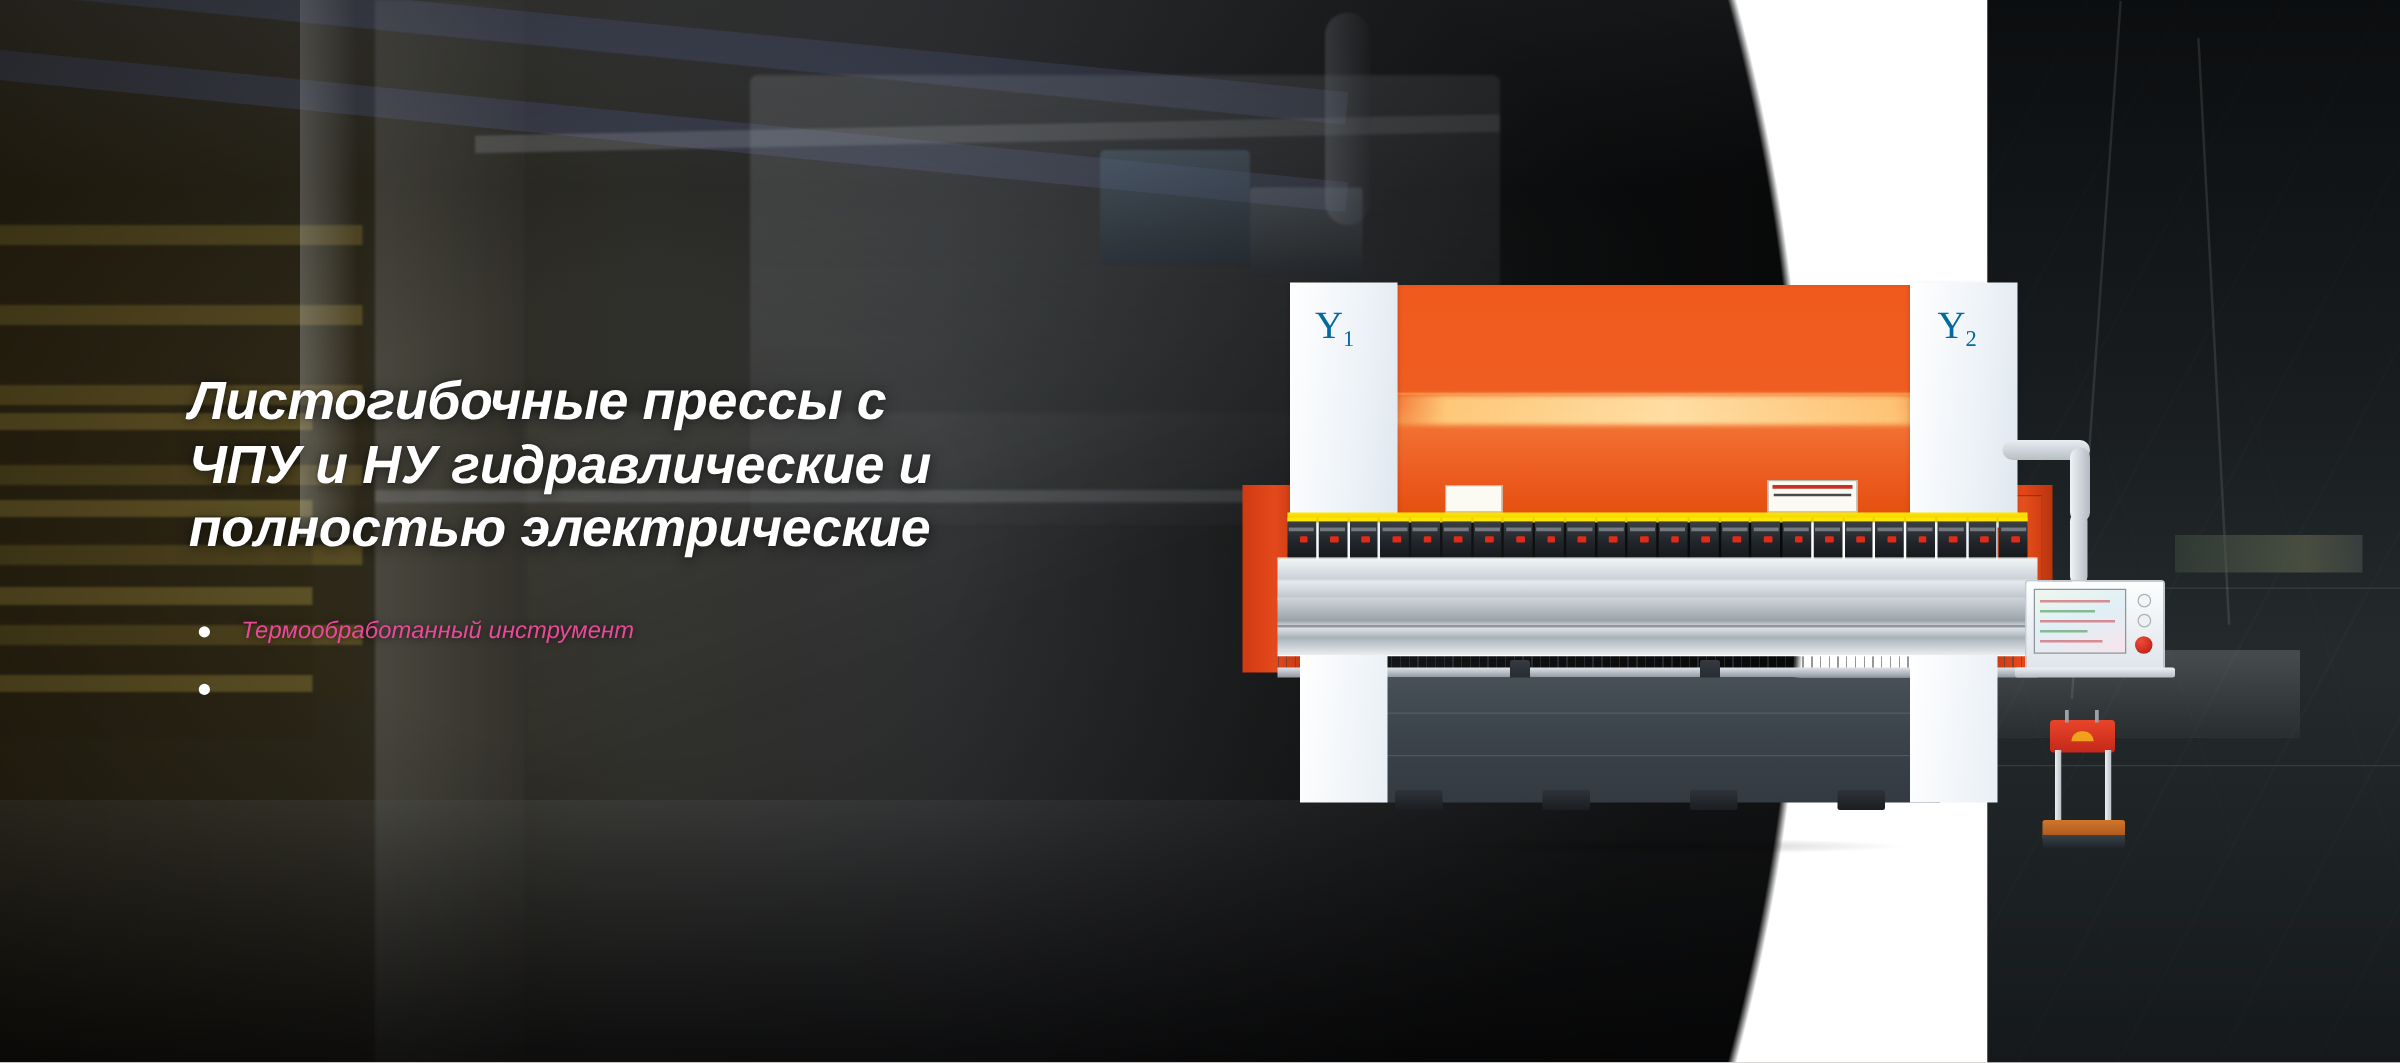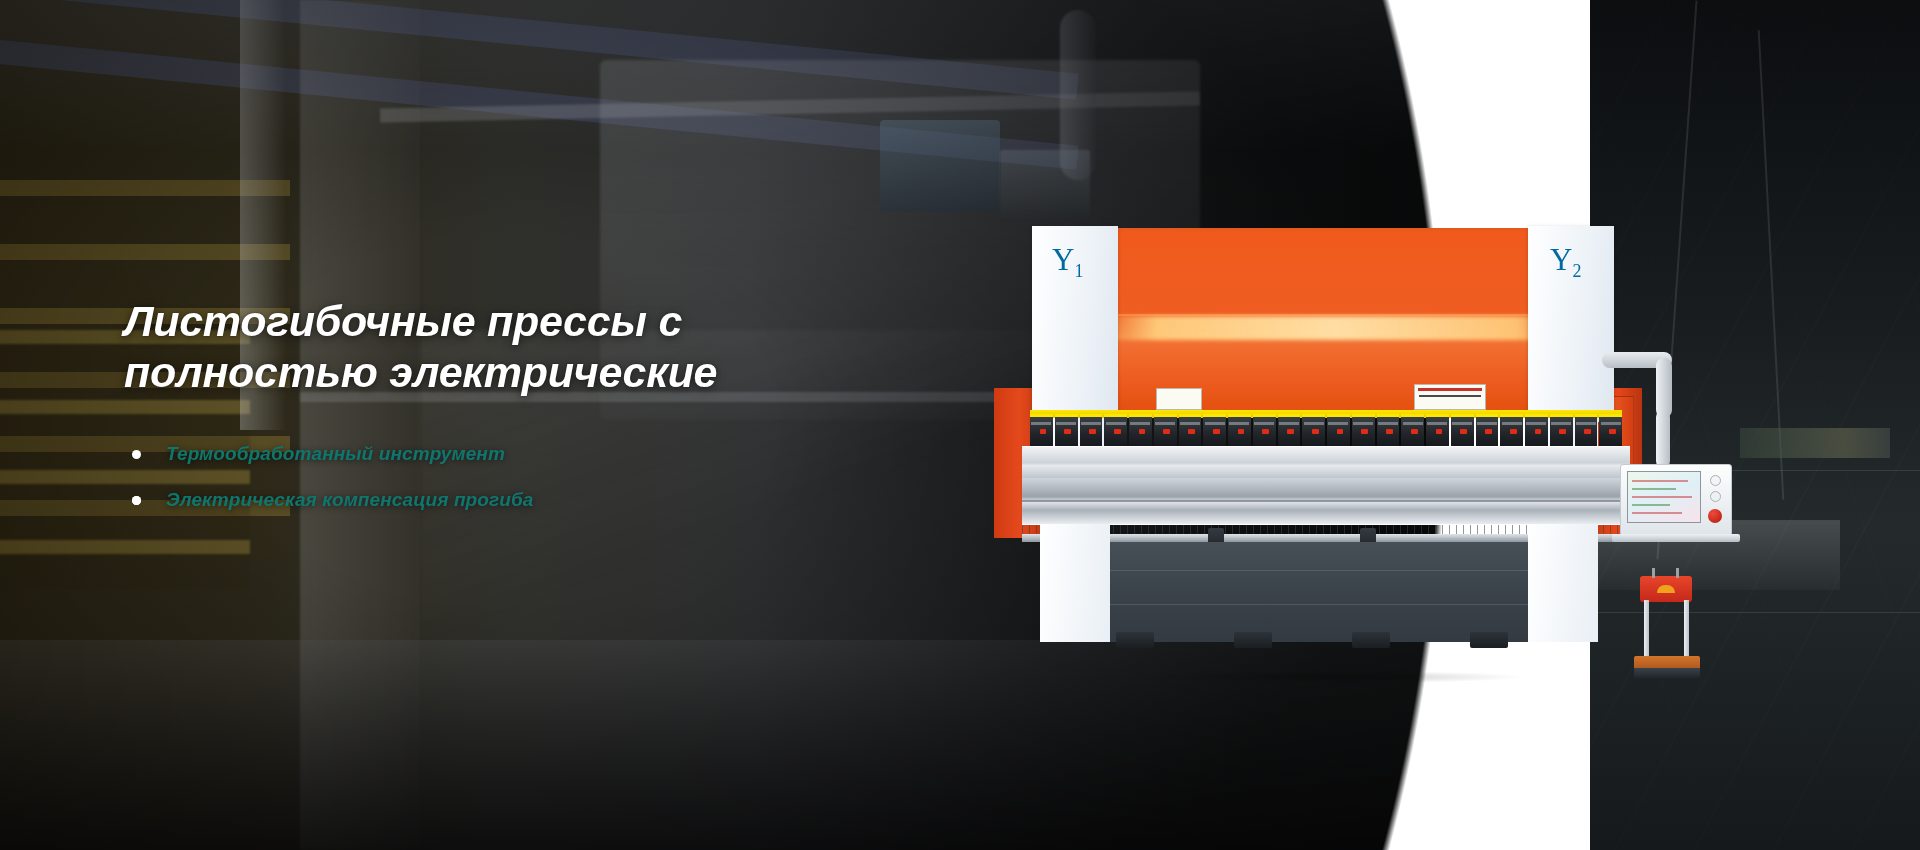--- a/index.html
+++ b/index.html
@@ -77,33 +77,33 @@
             background:linear-gradient(90deg,rgba(190,195,205,.35),rgba(80,85,92,.18)); border-radius:18px;
             filter:blur(.8px); }
   .ph-floor{ left:0; top:640px; width:1445px; height:210px;
              background:linear-gradient(180deg,rgba(90,92,94,.25),rgba(10,10,12,.72)); }
   .ph-glass{ left:420px; top:330px; width:700px; height:330px;
              background:linear-gradient(160deg,rgba(255,255,255,.07),rgba(255,255,255,0) 55%); filter:blur(2px); }
   .ph-vig{ left:0; top:0; width:1445px; height:850px;
            background:radial-gradient(ellipse 900px 600px at 500px 420px, rgba(0,0,0,0) 30%, rgba(0,0,0,.55) 100%); }
 
   
-  .copy{ position:absolute; left:124px; top:296px; width:760px; z-index:30; }
+  .copy{ position:absolute; left:151px; top:296px; width:760px; z-index:30; }
   .headline{
     font-size:43px; line-height:51px; font-weight:bold; font-style:italic;
     color:#ffffff; letter-spacing:-.3px;
     text-shadow:0 2px 10px rgba(0,0,0,.55), 0 0 2px rgba(0,0,0,.4);
   }
   .headline span{ display:block; white-space:nowrap; }
 
   .bullets{ margin-top:44px; list-style:none; }
   .bullets li{
     position:relative; padding-left:42px; margin-bottom:22px;
-    font-size:19px; line-height:24px; font-style:italic; font-weight:bold;
-    color:#0f766e; letter-spacing:.1px;
+    font-size:19px; line-height:24px; font-style:italic; font-weight:normal;
+    color:#ec4899; letter-spacing:.1px;
     text-shadow:0 1px 6px rgba(0,0,0,.6);
   }
   .bullets li .dot{
     position:absolute; left:8px; top:8px; width:9px; height:9px;
     border-radius:50%; background:#ffffff;
   }
 
   
   .machine{ position:absolute; left:1008px; top:228px; width:700px; height:420px; z-index:20; }
 
@@ -261,34 +261,31 @@
     <div class="ph ph-panel2"></div>
     <div class="ph ph-beam2"></div>
     <div class="ph ph-glass"></div>
     <div class="ph ph-floor"></div>
     <div class="ph ph-vig"></div>
   </div>
 
   <div class="copy">
     <h1 class="headline">
       <span>Листогибочные прессы с</span>
+      <span>ЧПУ и НУ гидравлические и</span>
       <span>полностью электрические</span>
     </h1>
 
     <ul class="bullets">
       <li>
         <span class="dot"></span>
         <span>Термообработанный инструмент</span>
       </li>
       <li>
         <span class="dot"></span>
-      </li>
-      <li>
-        <span class="dot"></span>
-        <span>Электрическая компенсация прогиба</span>
       </li>
     </ul>
   </div>
 
   <div class="machine">
 
     <div class="m-redL"></div>
     <div class="m-redR"></div>
     <div class="m-redR-door"></div>
 

